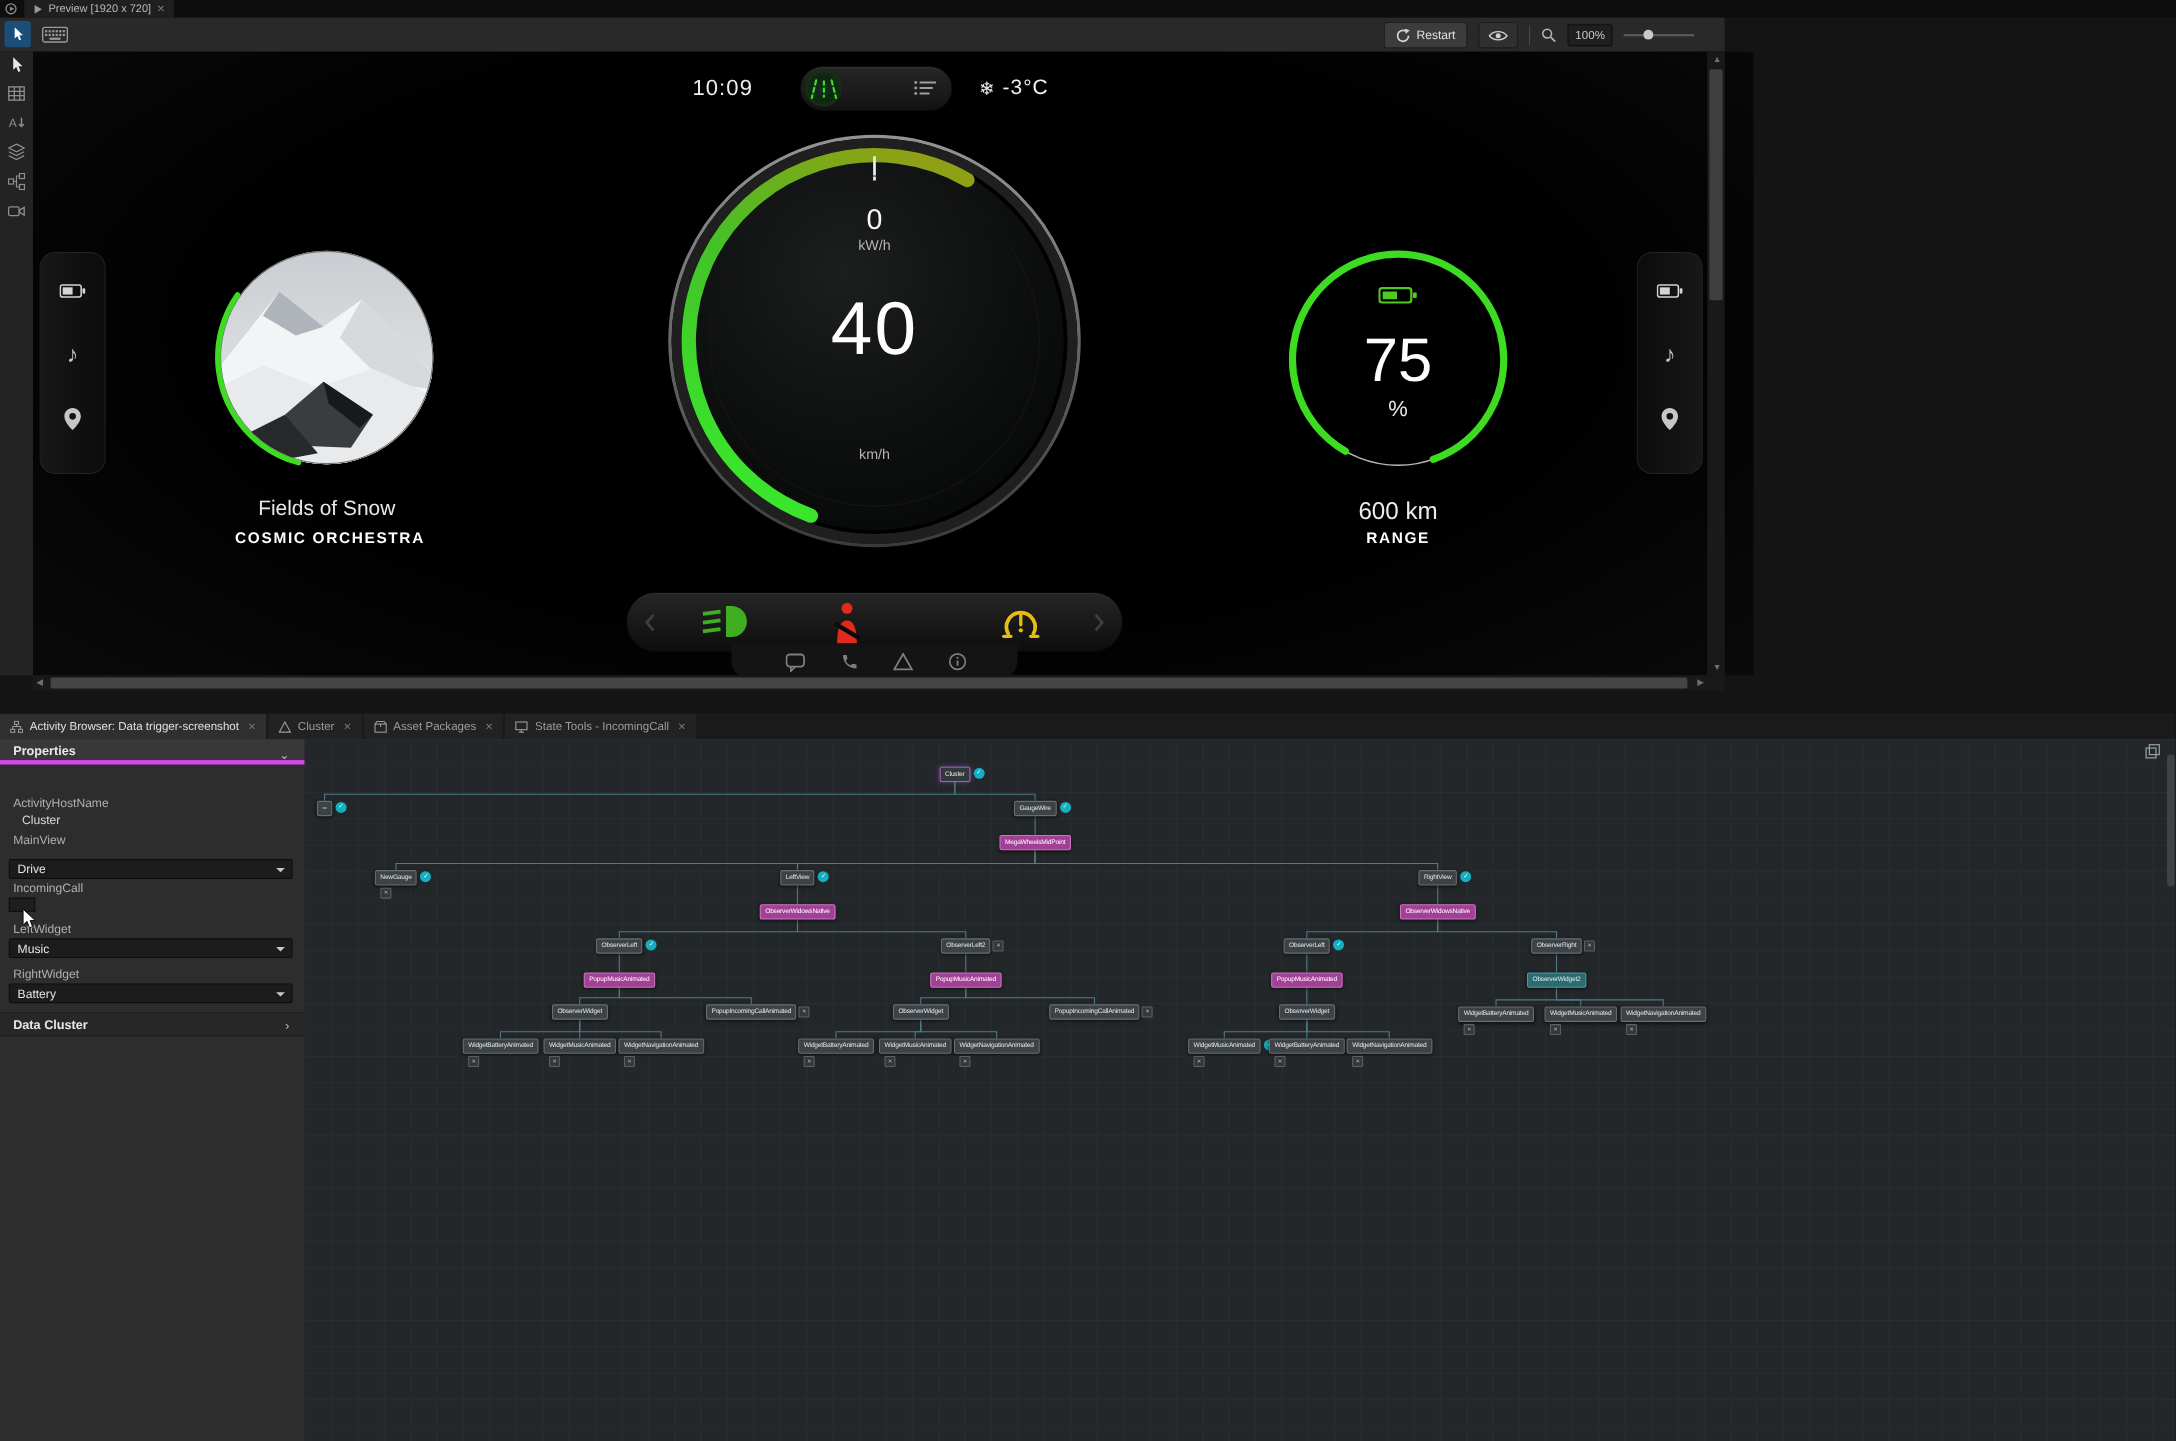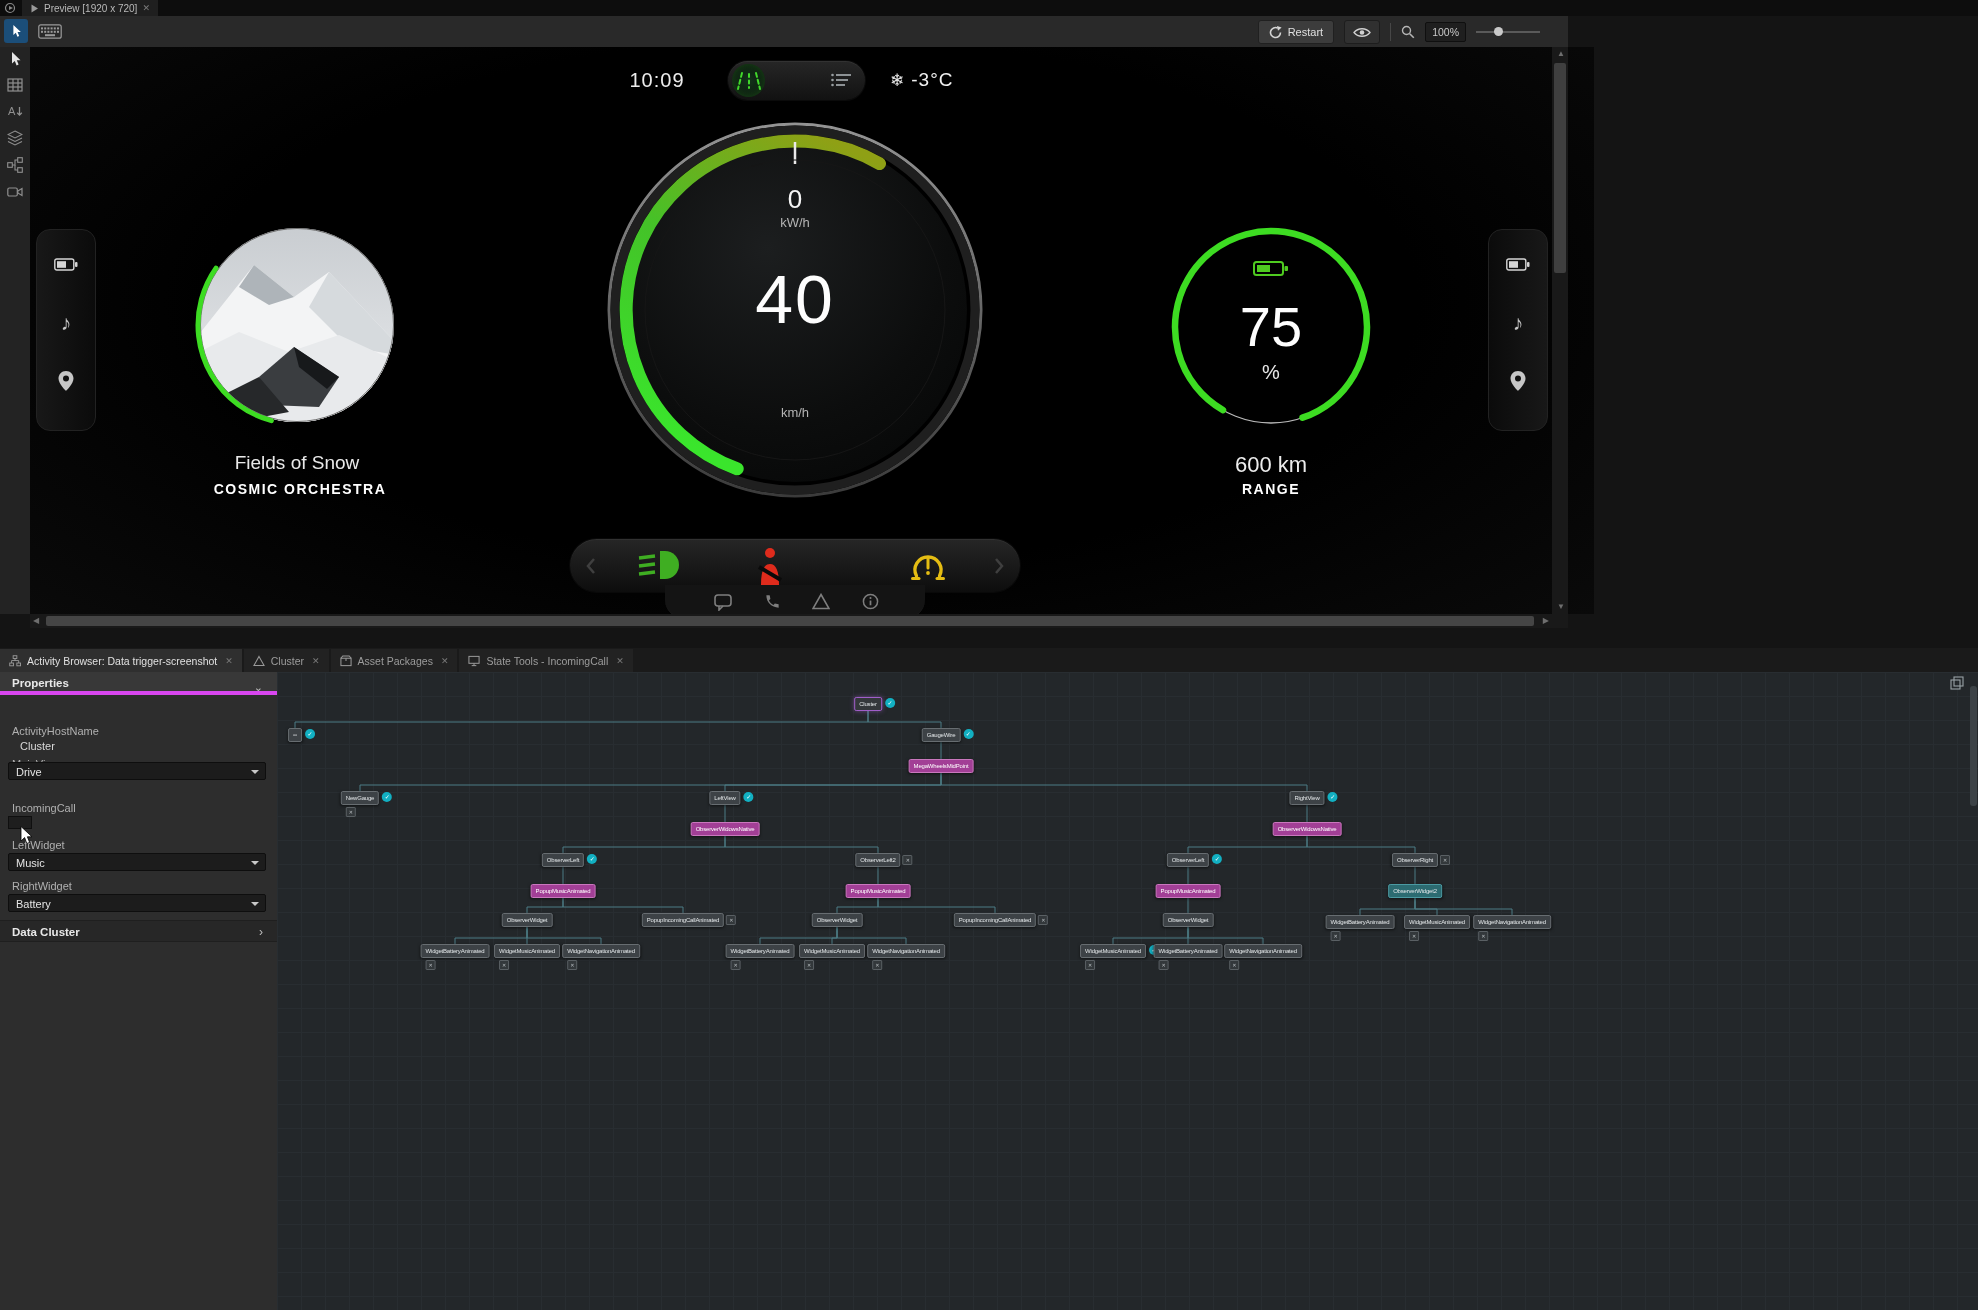--- a/index.html
+++ b/index.html
@@ -510,21 +510,21 @@
 <div class="props">
   <div class="props-header">
     <span>Properties</span>
     <span class="chev">⌄</span>
   </div>
 
   <div class="plabel" style="top:53px">ActivityHostName</div>
   <div class="pvalue" style="top:68px">Cluster</div>
 
   <div class="plabel" style="top:86px">MainView</div>
-  <div class="psel" style="top:90px">
+  <div class="psel" style="top:109px">
     <span>Drive</span>
     <span class="caret"></span>
   </div>
 
   <div class="plabel" style="top:130px">IncomingCall</div>
   <div class="pinput"><span></span></div>
 
   <div class="plabel" style="top:167px">LeftWidget</div>
   <div class="psel" style="top:181px">
     <span>Music</span>

